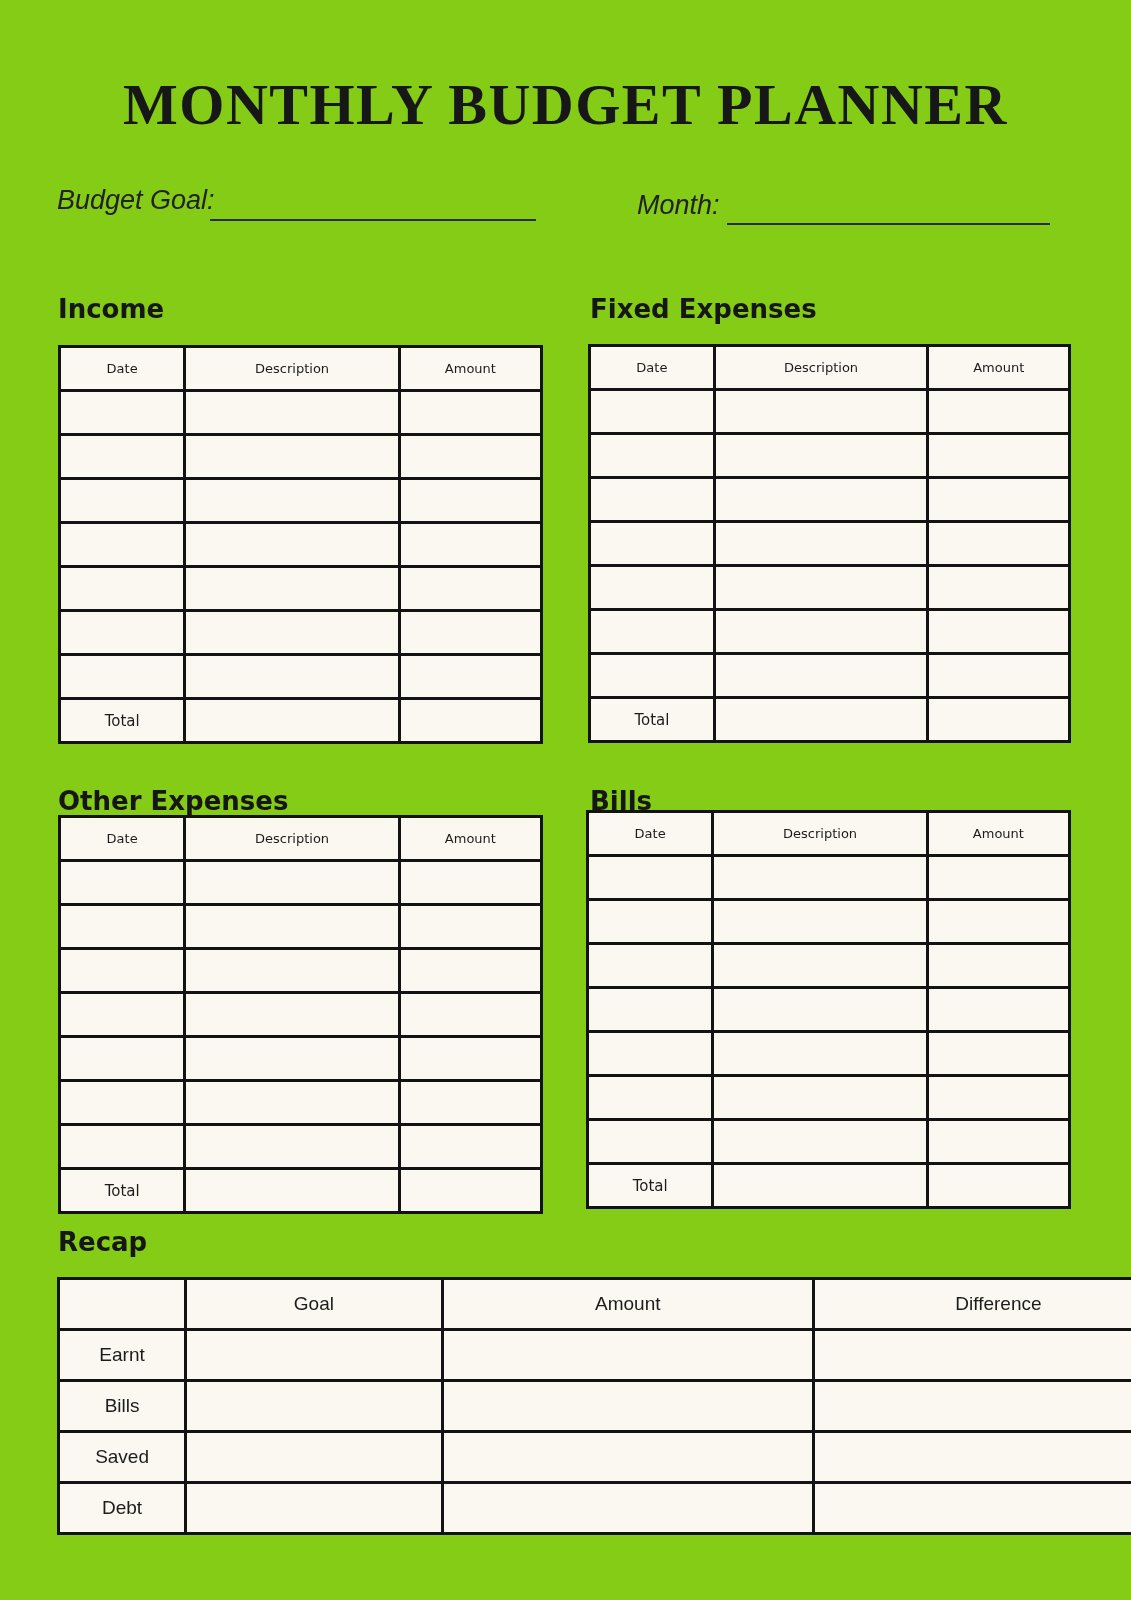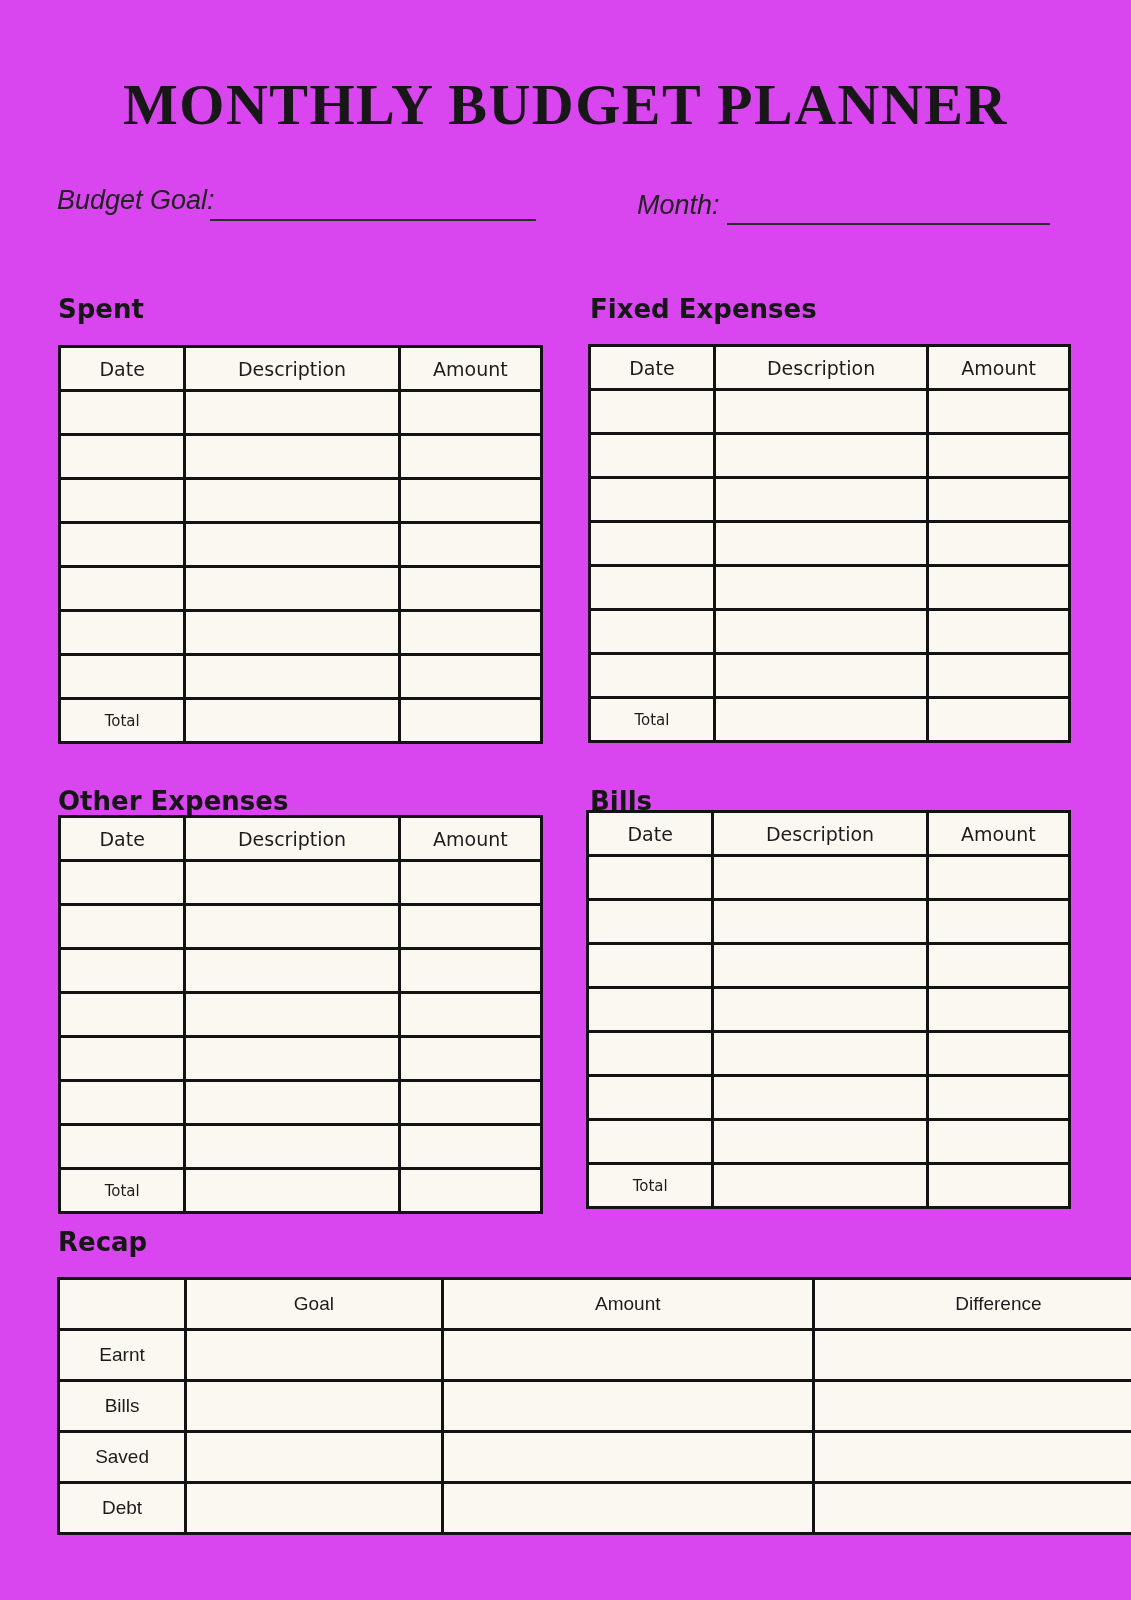--- a/index.html
+++ b/index.html
@@ -1,18 +1,18 @@
 <!DOCTYPE html>
 <html><head>
 <meta charset="utf-8">
 <style>
   html,body { margin:0; padding:0; background:#F8F5EB; }
   .page {
     position:relative; width:1131px; height:1600px;
-    background:#d946ef; overflow:hidden;
+    background:#84cc16; overflow:hidden;
     font-family:"Liberation Sans", sans-serif; color:#1C1C1C;
   }
   .title {
     position:absolute; top:76px; left:0; width:100%;
     text-align:center; margin:0;
     font-family:"Liberation Serif", serif;
     font-size:58px; font-weight:700; letter-spacing:1.5px;
     color:#171717; line-height:1; white-space:nowrap;
   }
   .field-label {
@@ -39,21 +39,21 @@
 
   table.tbl {
     position:absolute; border-collapse:collapse; table-layout:fixed;
     font-family:"DejaVu Sans", sans-serif;
   }
   table.tbl th, table.tbl td {
     border:3px solid #131313; background:#FAF8F0;
     padding:0; overflow:hidden;
   }
   table.tbl th {
-    font-size:19px; font-weight:400; color:#1C1C1C;
+    font-size:13px; font-weight:400; color:#1C1C1C;
     text-align:center; height:41px;
   }
   table.tbl td { height:41px; }
   td.total-cell {
     font-size:15px; text-align:center; color:#1C1C1C;
   }
   #t-income { left:58px;  top:345px; width:485px; }
   #t-fixed  { left:588px; top:344px; width:483px; }
   #t-other  { left:58px;  top:815px; width:485px; }
   #t-bills  { left:586px; top:810px; width:485px; }
@@ -72,21 +72,21 @@
 <div class="page">
 
   <h1 class="title">MONTHLY BUDGET PLANNER</h1>
 
   <span class="field-label" id="budget-goal-label">Budget Goal:</span>
   <div class="field-line" id="budget-goal-line"></div>
 
   <span class="field-label" id="month-label">Month:</span>
   <div class="field-line" id="month-line"></div>
 
-  <h2 class="sec-h" id="h-income">Spent</h2>
+  <h2 class="sec-h" id="h-income">Income</h2>
   <table class="tbl" id="t-income">
     <colgroup>
         <col class="c-date">
         <col class="c-desc">
         <col class="c-amt">
       </colgroup>
     <thead>
       <tr>
         <th>Date</th>
         <th>Description</th>

